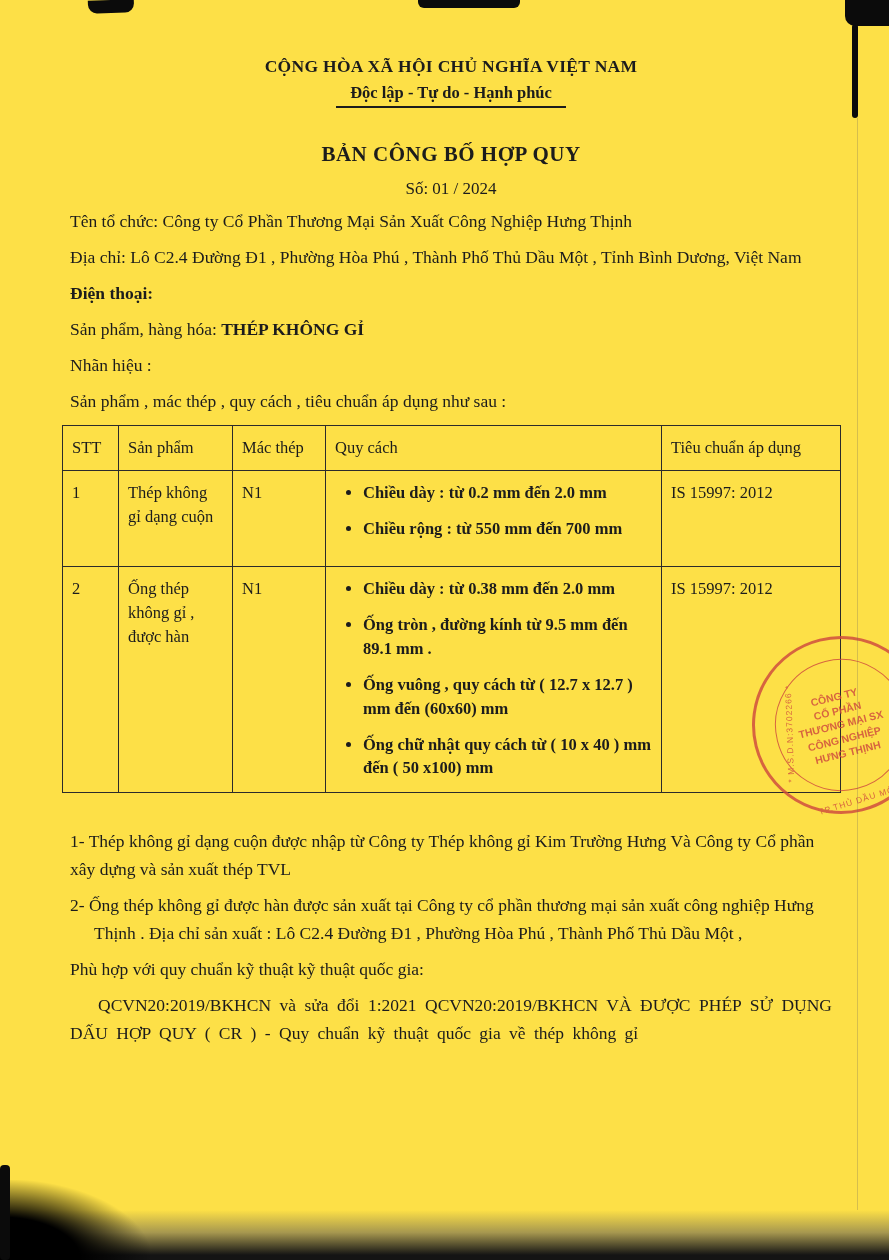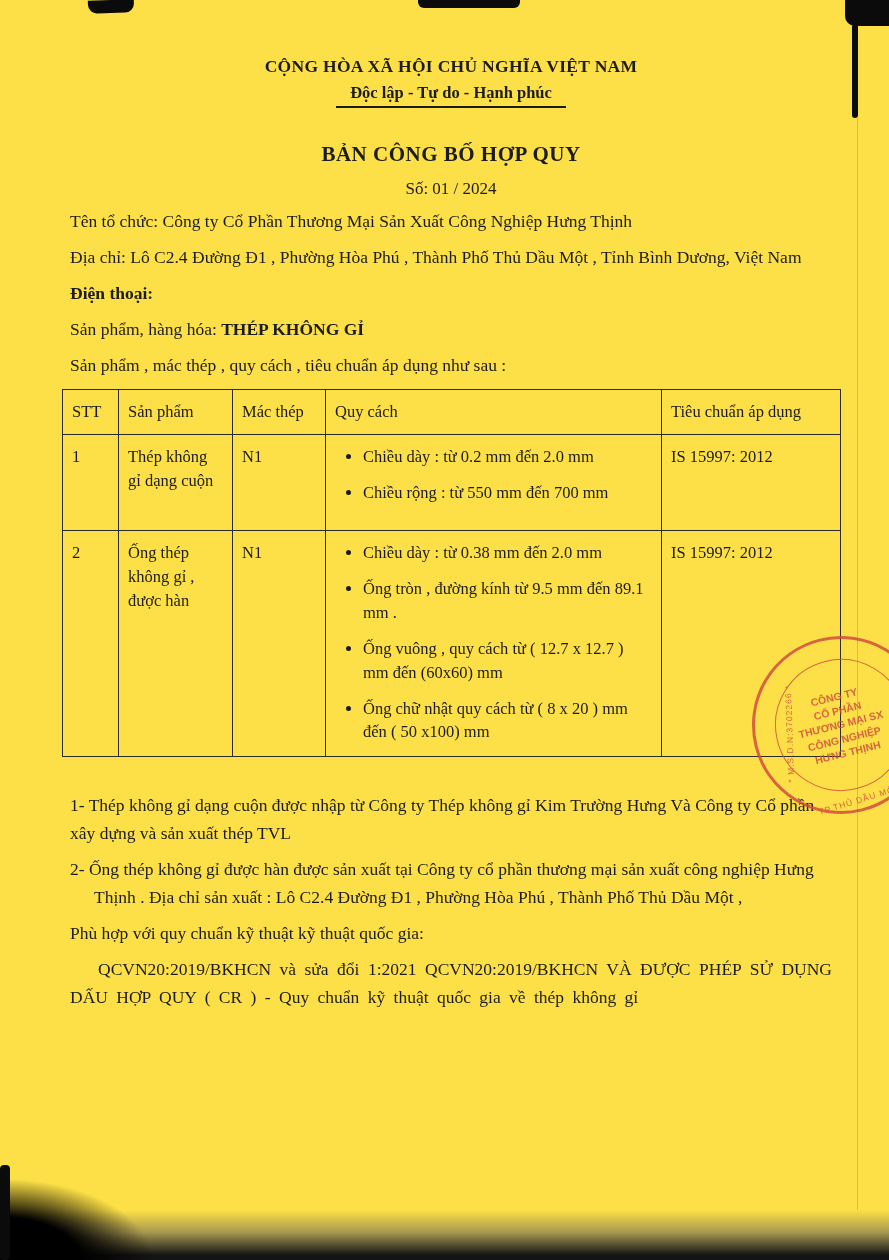--- a/index.html
+++ b/index.html
@@ -38,21 +38,21 @@
   }
   table.spec th { height:44px; }
   col.c-stt { width:56px; }
   col.c-sp  { width:114px; }
   col.c-mt  { width:93px; }
   col.c-qc  { width:336px; }
   col.c-tc  { width:179px; }
   td.center { text-align:center; }
   td.mt { text-align:center; }
   tr.r1 td { height:96px; }
-  ul.specs { margin:0; padding-left:28px; }
+  ul.specs { margin:0; padding-left:28px;font-weight:bold; }
   ul.specs li { margin-bottom:12px; }
   ul.specs li:last-child { margin-bottom:2px; }
 
   .notes { margin-top:34px; }
   .note1 { margin-left:32px; }
   .note2 { margin-left:32px; padding-left:24px; text-indent:-24px; margin-top:8px; }
   .province { margin-top:8px; }
   .conf-intro { margin-top:8px; }
   .conf-body { margin-top:8px; text-align:justify; text-indent:28px; word-spacing:4px; }
 
@@ -96,20 +96,21 @@
       <span class="motto">Độc lập - Tự do - Hạnh phúc</span>
     </div>
 
     <p class="doc-title">BẢN CÔNG BỐ HỢP QUY</p>
     <p class="doc-number">Số: 01 / 2024</p>
 
     <p class="line org">Tên tổ chức: Công ty Cổ Phần Thương Mại Sản Xuất Công Nghiệp Hưng Thịnh</p>
     <p class="line addr">Địa chỉ: Lô C2.4 Đường Đ1 , Phường Hòa Phú , Thành Phố Thủ Dầu Một , Tỉnh Bình Dương, Việt Nam</p>
     <p class="line phone">Điện thoại:</p>
     <p class="line indent product"><span>Sản phẩm, hàng hóa: </span><span class="bold">THÉP KHÔNG GỈ</span></p>
+    <p class="line indent">Nhãn hiệu :</p>
     <p class="line indent intro">Sản phẩm , mác thép , quy cách , tiêu chuẩn áp dụng như sau :</p>
 
     <table class="spec">
       <colgroup>
         <col class="c-stt">
           <col class="c-sp">
           <col class="c-mt">
           <col class="c-qc">
           <col class="c-tc">
       </colgroup>
@@ -137,21 +138,21 @@
         </tr>
         <tr class="r2">
           <td class="center">2</td>
           <td>Ống thép không gỉ , được hàn</td>
           <td class="mt">N1</td>
           <td>
             <ul class="specs">
               <li>Chiều dày : từ 0.38 mm đến 2.0 mm</li>
               <li>Ống tròn , đường kính từ 9.5 mm đến 89.1 mm .</li>
               <li>Ống vuông , quy cách từ ( 12.7 x 12.7 ) mm đến (60x60) mm</li>
-              <li>Ống chữ nhật quy cách từ ( 8 x 20 ) mm đến ( 50 x100) mm</li>
+              <li>Ống chữ nhật quy cách từ ( 10 x 40 ) mm đến ( 50 x100) mm</li>
             </ul>
           </td>
           <td>IS 15997: 2012</td>
         </tr>
       </tbody>
     </table>
 
     <div class="notes">
       <p class="line note1">1- Thép không gỉ dạng cuộn được nhập từ Công ty Thép không gỉ Kim Trường Hưng Và Công ty Cổ phần xây dựng và sản xuất thép TVL</p>
       <p class="line note2">2- Ống thép không gỉ được hàn được sản xuất tại Công ty cổ phần thương mại sản xuất công nghiệp Hưng Thịnh . Địa chỉ sản xuất : Lô C2.4 Đường Đ1 , Phường Hòa Phú , Thành Phố Thủ Dầu Một ,</p>

